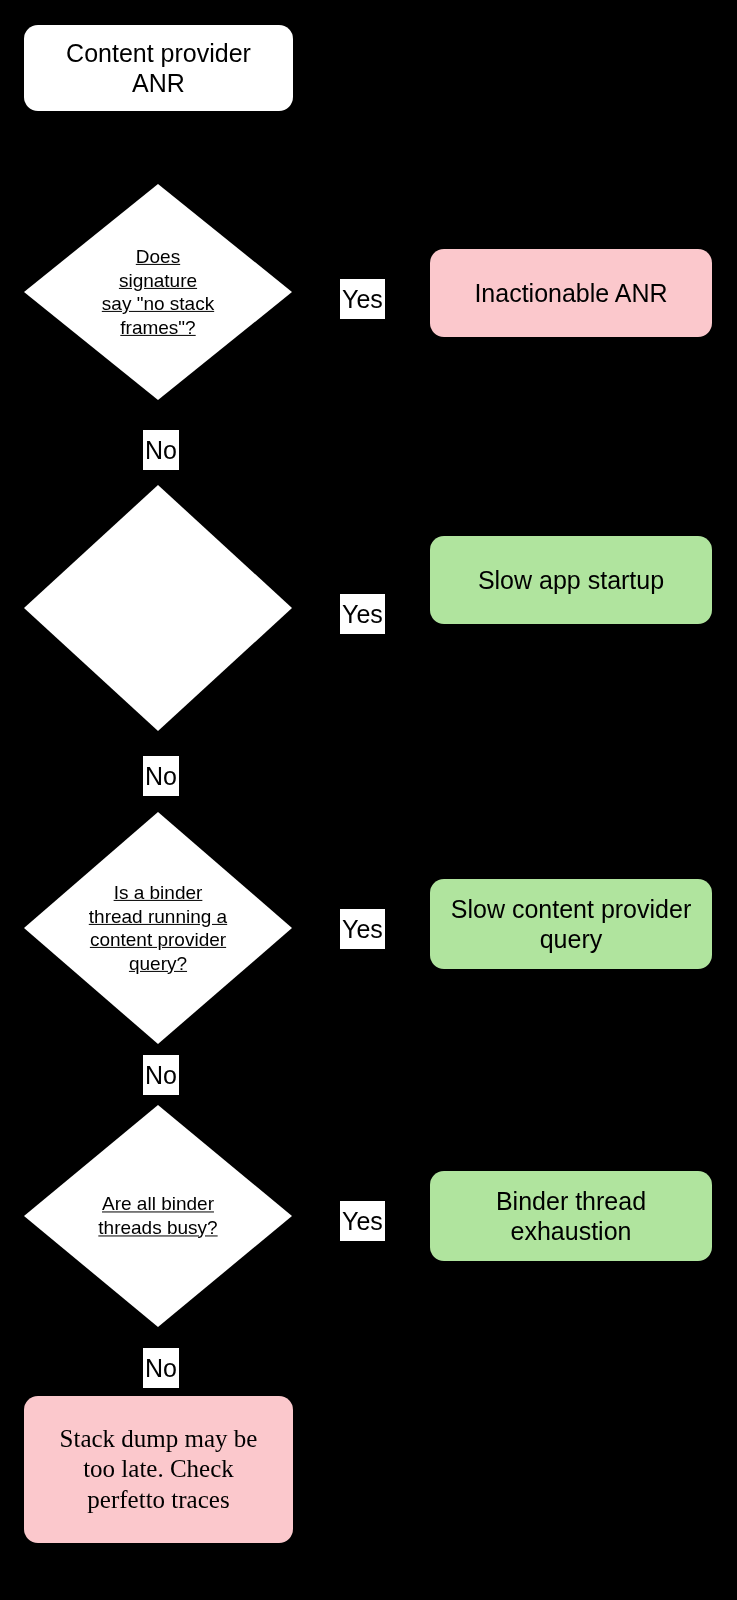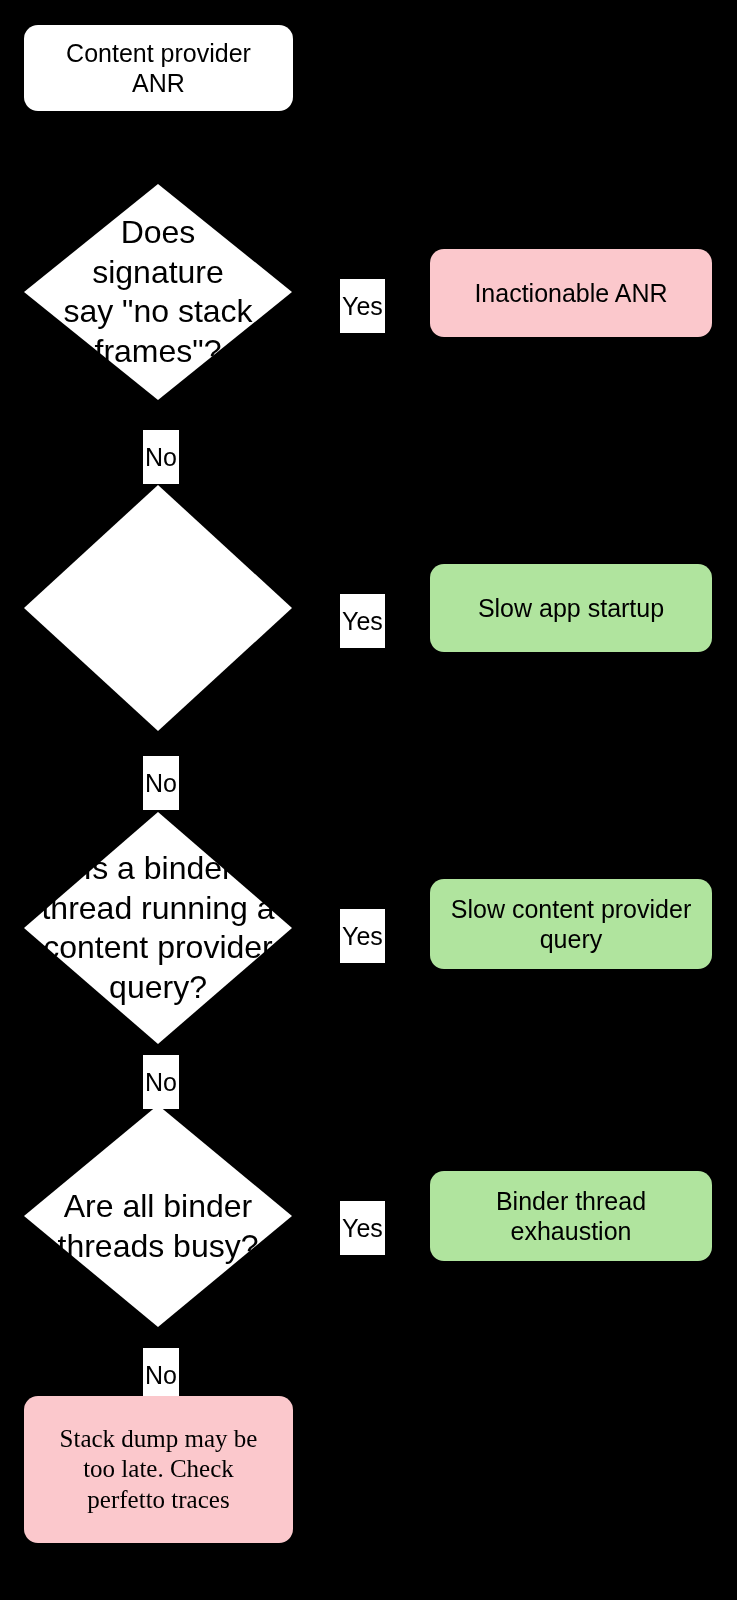--- a/index.html
+++ b/index.html
@@ -55,34 +55,35 @@
     -webkit-clip-path: polygon(50% 0%, 100% 50%, 50% 100%, 0% 50%);
   }
   .diamond-label {
     position: absolute;
     left: 50%;
     top: 50%;
     transform: translate(-50%, -50%);
     width: 260px;
     text-align: center;
     color: #000000;
-    font-size: 32px;
+    font-size: 19px;
     line-height: 1.24;
     white-space: pre-line;
     pointer-events: none;
+    text-decoration: underline;
   }
 
   
   .edge-label {
     position: absolute;
     background: #ffffff;
     color: #000000;
     font-size: 25px;
     line-height: 1.05;
-    padding: 14px 2px;
+    padding: 7px 2px;
     white-space: nowrap;
   }
 
   
   .connector {
     position: absolute;
     background: #000000;
     width: 2px;
   }
   .connector-h {
@@ -122,39 +123,39 @@
 
   <div class="node-box pink" style="left:430px; top:249px; width:282px; height:88px;text-align:center;">Inactionable ANR</div>
 
   <div class="diamond-wrap" style="left:24px; top:485px; width:268px; height:246px;">
     <div class="diamond-shape"></div>
   </div>
 
   <div class="edge-label" style="left:340px; top:594px;">Yes</div>
   <div class="edge-label" style="left:143px; top:756px;">No</div>
 
-  <div class="node-box green" style="left:430px; top:564px; width:282px; height:88px;">Slow app startup</div>
+  <div class="node-box green" style="left:430px; top:536px; width:282px; height:88px;">Slow app startup</div>
 
   <div class="diamond-wrap" style="left:24px; top:812px; width:268px; height:232px;">
     <div class="diamond-shape"></div>
     <div class="diamond-label" style="width:240px;">Is a binder
 thread running a
 content provider
 query?</div>
   </div>
 
   <div class="edge-label" style="left:340px; top:909px;">Yes</div>
   <div class="edge-label" style="left:143px; top:1055px;">No</div>
 
   <div class="node-box green" style="left:430px; top:879px; width:282px; height:90px;">Slow content provider
 query</div>
 
   <div class="diamond-wrap" style="left:24px; top:1105px; width:268px; height:222px;">
     <div class="diamond-shape"></div>
-    <div class="diamond-label" style="width:250px;margin-top:11px;">Are all binder
+    <div class="diamond-label" style="width:250px;">Are all binder
 threads busy?</div>
   </div>
 
   <div class="edge-label" style="left:340px; top:1201px;">Yes</div>
   <div class="edge-label" style="left:143px; top:1348px;">No</div>
 
   <div class="node-box green" style="left:430px; top:1171px; width:282px; height:90px;">Binder thread
 exhaustion</div>
 
   <div class="node-box pink" style="left:24px; top:1396px; width:269px; height:147px;font-family:Liberation Serif, serif;">Stack dump may be

